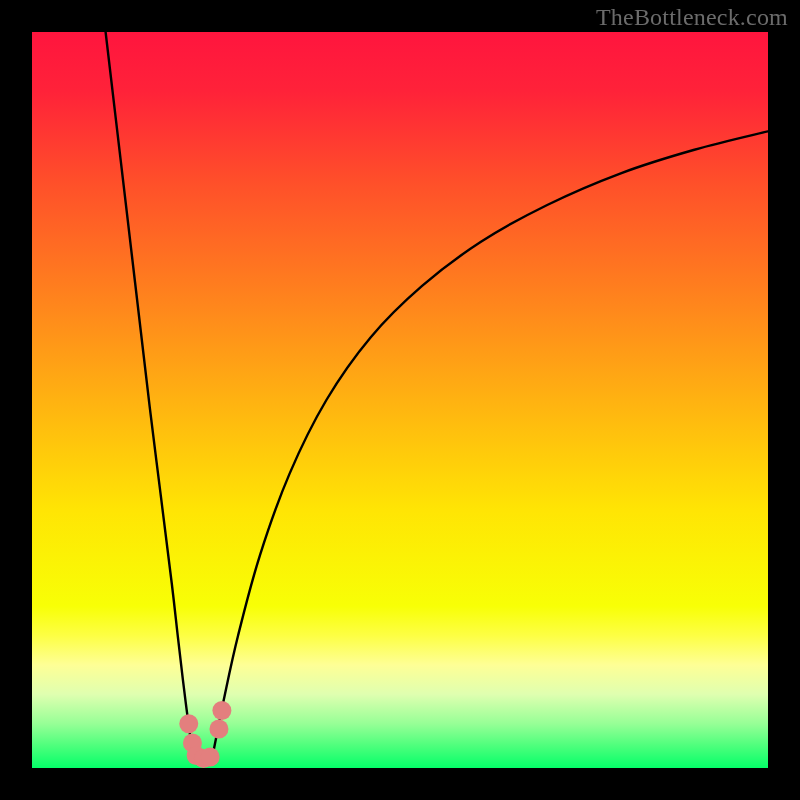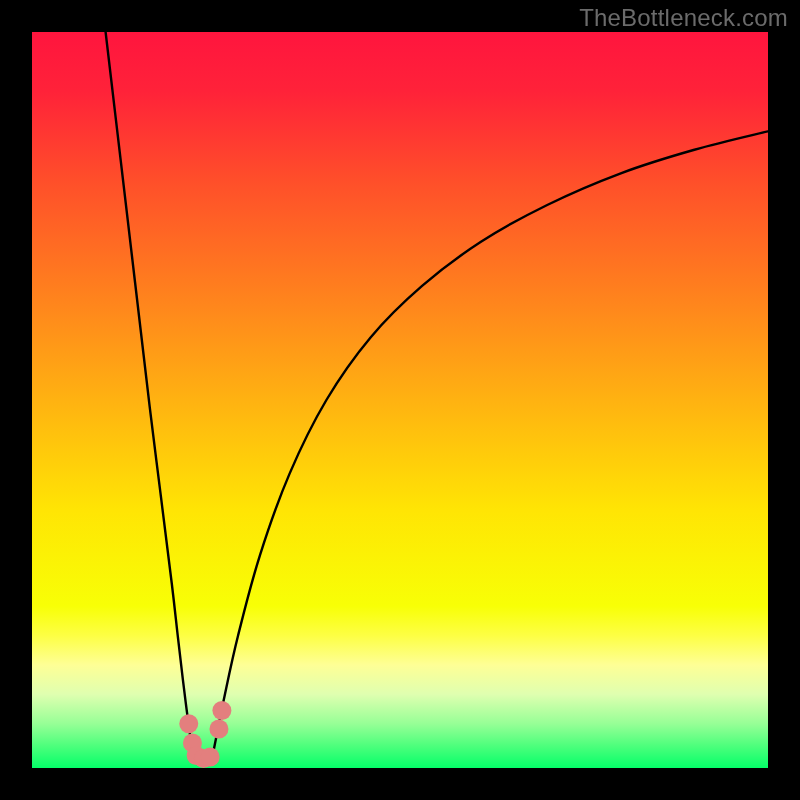--- a/index.html
+++ b/index.html
@@ -27,20 +27,21 @@
     overflow: hidden;
   }
   .watermark {
     position: absolute;
     top: 4px;
     right: 12px;
     color: #6b6b6b;
     font-size: 24px;
     font-weight: 400;
     letter-spacing: 0.2px;
+    font-family: Liberation Serif, serif;
   }
   svg { display: block; }
 </style>
 </head>
 <body>
 
 <div class="frame">
   <div class="watermark">TheBottleneck.com</div>
 
   <div class="plot">

